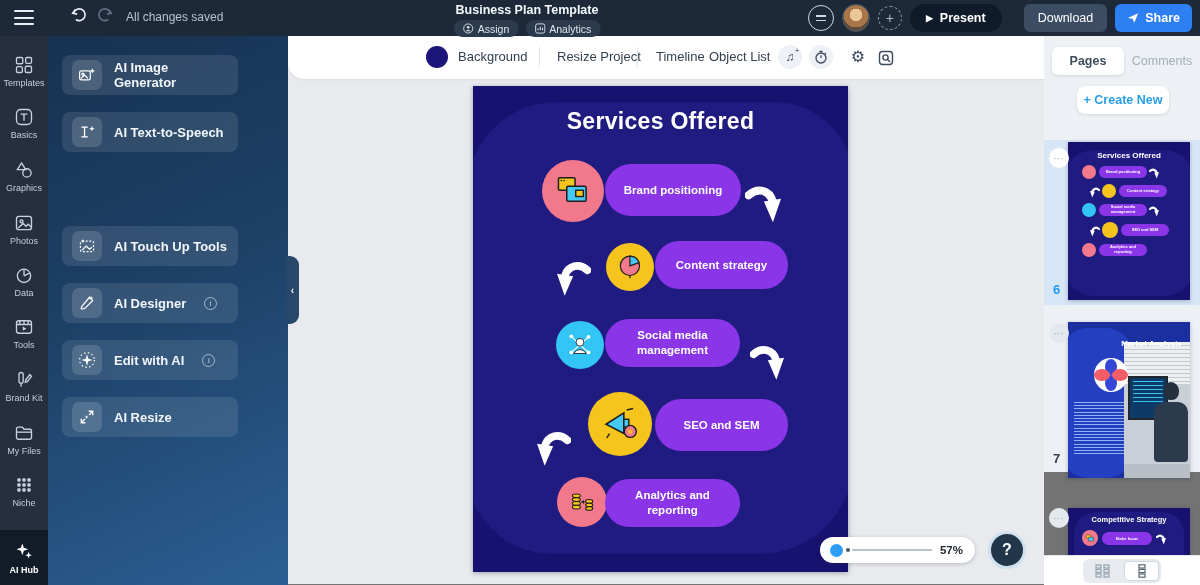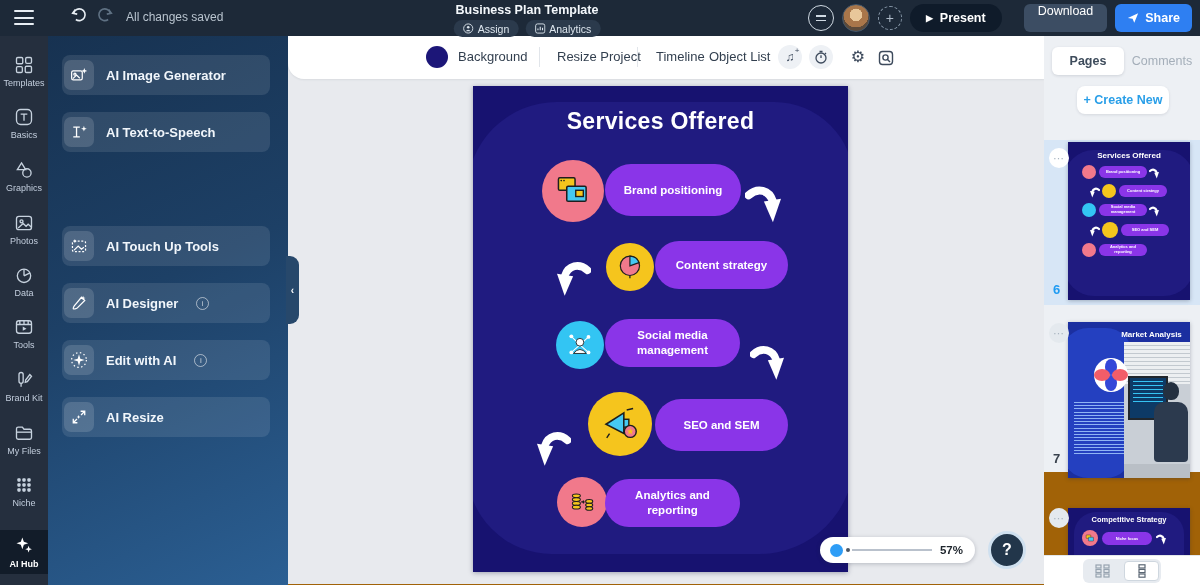--- a/index.html
+++ b/index.html
@@ -1,17 +1,17 @@
 <!DOCTYPE html>
 <html><head>
 <meta charset="utf-8">
 <style>
   * { margin:0; padding:0; box-sizing:border-box; }
   html,body { width:1200px; height:585px; overflow:hidden; font-family:"Liberation Sans",sans-serif; }
-  .app { position:relative; width:1200px; height:585px; background:#a16207; }
+  .app { position:relative; width:1200px; height:585px; background:#737373; }
 
   
   .topbar { position:absolute; left:0; top:0; width:1200px; height:36px; background:#1d2938; z-index:30; }
   .hamburger { position:absolute; left:14px; top:10px; width:22px; height:16px; cursor:pointer; }
   .hamburger span { display:block; width:20px; height:2px; background:#e8eef4; margin:0 0 4.5px 0; border-radius:1px; }
   .histbtn { position:absolute; top:6px; width:22px; height:22px; }
   .histbtn svg { width:18px; height:18px; }
   .undo { left:70px; } .redo { left:96px; }
   .savestatus { position:absolute; left:126px; top:10px; font-size:12px; color:#b9c4cf; }
   .doc-center { position:absolute; left:527px; top:3px; transform:translateX(-50%); text-align:center; }
@@ -19,36 +19,36 @@
   .doc-pills { display:flex; gap:7px; justify-content:center; margin-top:3px; }
   .doc-pill { display:flex; align-items:center; gap:4px; background:#2b3a4c; border-radius:9px; height:17px; padding:0 9px; color:#dde6ee; font-size:10.5px; }
   .doc-pill svg { width:11px; height:11px; }
   .tb-right { position:absolute; right:8px; top:0; height:36px; display:flex; align-items:center; gap:8px; }
   .chat-btn { width:26px; height:26px; border-radius:50%; border:1.6px solid #cfd9e2; display:flex; flex-direction:column; align-items:center; justify-content:center; gap:3px; }
   .chat-btn i { display:block; width:10px; height:1.6px; background:#cfd9e2; }
   .avatar { width:28px; height:28px; border-radius:50%; background:radial-gradient(circle at 50% 38%, #e8c79a 0 30%, #a9764a 31% 60%, #5c4a3a 61%); border:1px solid #44576b; }
   .invite-btn { width:24px; height:24px; border-radius:50%; border:1.5px dashed #8797a8; color:#aebbc9; font-size:14px; display:flex; align-items:center; justify-content:center; }
   .present-btn { height:28px; border-radius:15px; background:#0f1b2a; color:#fff; display:flex; align-items:center; gap:7px; padding:0 16px; font-size:12.5px; font-weight:700; }
   .present-btn .play { font-size:9px; }
-  .download-btn { height:28px; border-radius:6px; background:#3c4d63; color:#fff; padding:0 14px; font-size:12.5px; display:flex; align-items:flex-start; margin-left:14px; }
+  .download-btn { height:28px; border-radius:6px; background:#3c4d63; color:#fff; padding:0 14px; font-size:12.5px; display:flex; align-items:center; margin-left:14px; }
   .share-btn { height:28px; border-radius:6px; background:#2e7ff2; color:#fff; padding:0 12px; font-size:12.5px; font-weight:700; display:flex; align-items:center; gap:6px; }
   .share-btn svg { width:12px; height:12px; }
 
   
   .rail { position:absolute; left:0; top:36px; width:48px; height:549px; background:#252f3e; z-index:20; }
   .rail-item { position:absolute; left:0; width:48px; height:50px; display:flex; flex-direction:column; align-items:center; justify-content:center; gap:3px; cursor:pointer; }
   .rail-item svg { width:20px; height:20px; }
   .rail-item .rlabel { font-size:9px; color:#c3cedd; white-space:nowrap; }
-  .aihub { position:absolute; left:0; top:494px; width:48px; height:44px; background:#121c29; display:flex; flex-direction:column; align-items:center; justify-content:center; gap:4px; }
+  .aihub { position:absolute; left:0; top:494px; width:48px; height:55px; background:#121c29; display:flex; flex-direction:column; align-items:center; justify-content:center; gap:4px; }
   .aihub svg { width:20px; height:20px; }
   .aihub .rlabel { font-size:9px; color:#ffffff; font-weight:700; }
 
   
   .ai-panel { position:absolute; left:48px; top:36px; width:240px; height:549px; background:linear-gradient(155deg,#173251 0%,#1d4066 45%,#2b5f93 100%); z-index:15; }
-  .tool-card { position:absolute; left:14px; width:208px; height:40px; background:rgba(255,255,255,0.10); border-radius:8px; display:flex; align-items:center; gap:12px; padding:0 2px; cursor:pointer; }
+  .tool-card { position:absolute; left:14px; width:176px; height:40px; background:rgba(255,255,255,0.10); border-radius:8px; display:flex; align-items:center; gap:12px; padding:0 10px; cursor:pointer; }
   .tool-icon { width:30px; height:30px; border-radius:7px; background:rgba(255,255,255,0.14); display:flex; align-items:center; justify-content:center; flex:none; }
   .tool-icon svg { width:18px; height:18px; }
   .tool-label { color:#f1f6fb; font-size:13px; font-weight:600; }
   .info-dot { width:13px; height:13px; border-radius:50%; border:1.2px solid rgba(255,255,255,0.55); color:rgba(255,255,255,0.7); font-size:8px; display:flex; align-items:center; justify-content:center; margin-left:6px; font-style:normal; }
   .collapse-tab { position:absolute; left:286px; top:256px; width:13px; height:68px; background:#27486b; border-radius:0 9px 9px 0; z-index:18; display:flex; align-items:center; justify-content:center; color:#fff; font-size:10px; font-weight:700; cursor:pointer; }
 
   
   .canvas { position:absolute; left:288px; top:35px; width:756px; height:549px; background:#e8eaee;text-decoration:underline; }
   .canvas-toolbar { position:absolute; left:0; top:0; width:756px; height:44px; background:#ffffff; border-radius:0 0 0 16px; box-shadow:0 1px 2px rgba(40,50,65,0.08); z-index:6; }
   .ct-swatch { position:absolute; left:138px; top:11px; width:22px; height:22px; border-radius:50%; background:#1c1678; cursor:pointer; }
@@ -95,21 +95,21 @@
   
   .mini-title { text-align:center; color:#fff; font-weight:800; }
   .m6-title { font-size:8px; margin-top:9px; }
   .m-row { display:flex; align-items:center; margin-top:5px; }
   .m-circle { border-radius:50%; width:14px; height:14px; flex:none; }
   .m-pill { background:#8a35e8; border-radius:8px; color:#fff; font-size:4px; font-weight:600; width:48px; height:12px; display:flex; align-items:center; justify-content:center; text-align:center; line-height:1.2; margin-left:3px; padding:0 3px; }
   .m-arrow { width:10px; height:12px; margin-left:2px; }
   .m-arrow svg { width:100%; height:100%; }
 
   
-  .m7-title { font-size:8px; margin-top:8px; position:relative; z-index:2;padding-left:45px; }
+  .m7-title { font-size:8px; margin-top:17px; position:relative; z-index:2;padding-left:45px; }
   .m7-photo { position:absolute; right:0; top:20px; width:66px; height:136px; background:#c9cfd6; }
   .m7-blinds { position:absolute; left:0; top:0; width:66px; height:42px; background:repeating-linear-gradient(180deg,#eceff1 0 3px,#c2c9cf 3px 4px); }
   .m7-monitor { position:absolute; left:4px; top:34px; width:40px; height:44px; background:#0d3a66; border:2px solid #20262c; }
   .m7-monitor i { display:block; height:1px; background:#35c3f3; margin:3px 3px 0 3px; }
   .m7-person { position:absolute; right:2px; top:40px; width:34px; height:96px; }
   .m7-head { width:16px; height:18px; background:#243040; border-radius:50% 50% 45% 45%; margin:0 auto; }
   .m7-body { width:34px; height:60px; background:#2c3a4e; border-radius:10px 10px 4px 4px; margin-top:2px; }
   .m7-flower { position:absolute; left:26px; top:36px; width:34px; height:34px; background:#fff; border-radius:50%; z-index:2; }
   .petal { position:absolute; width:12px; height:16px; border-radius:50%; }
   .m7-text { position:absolute; left:6px; top:80px; width:50px; height:52px; background:repeating-linear-gradient(180deg,#8fb4f4 0 1px,transparent 1px 3.2px); }

